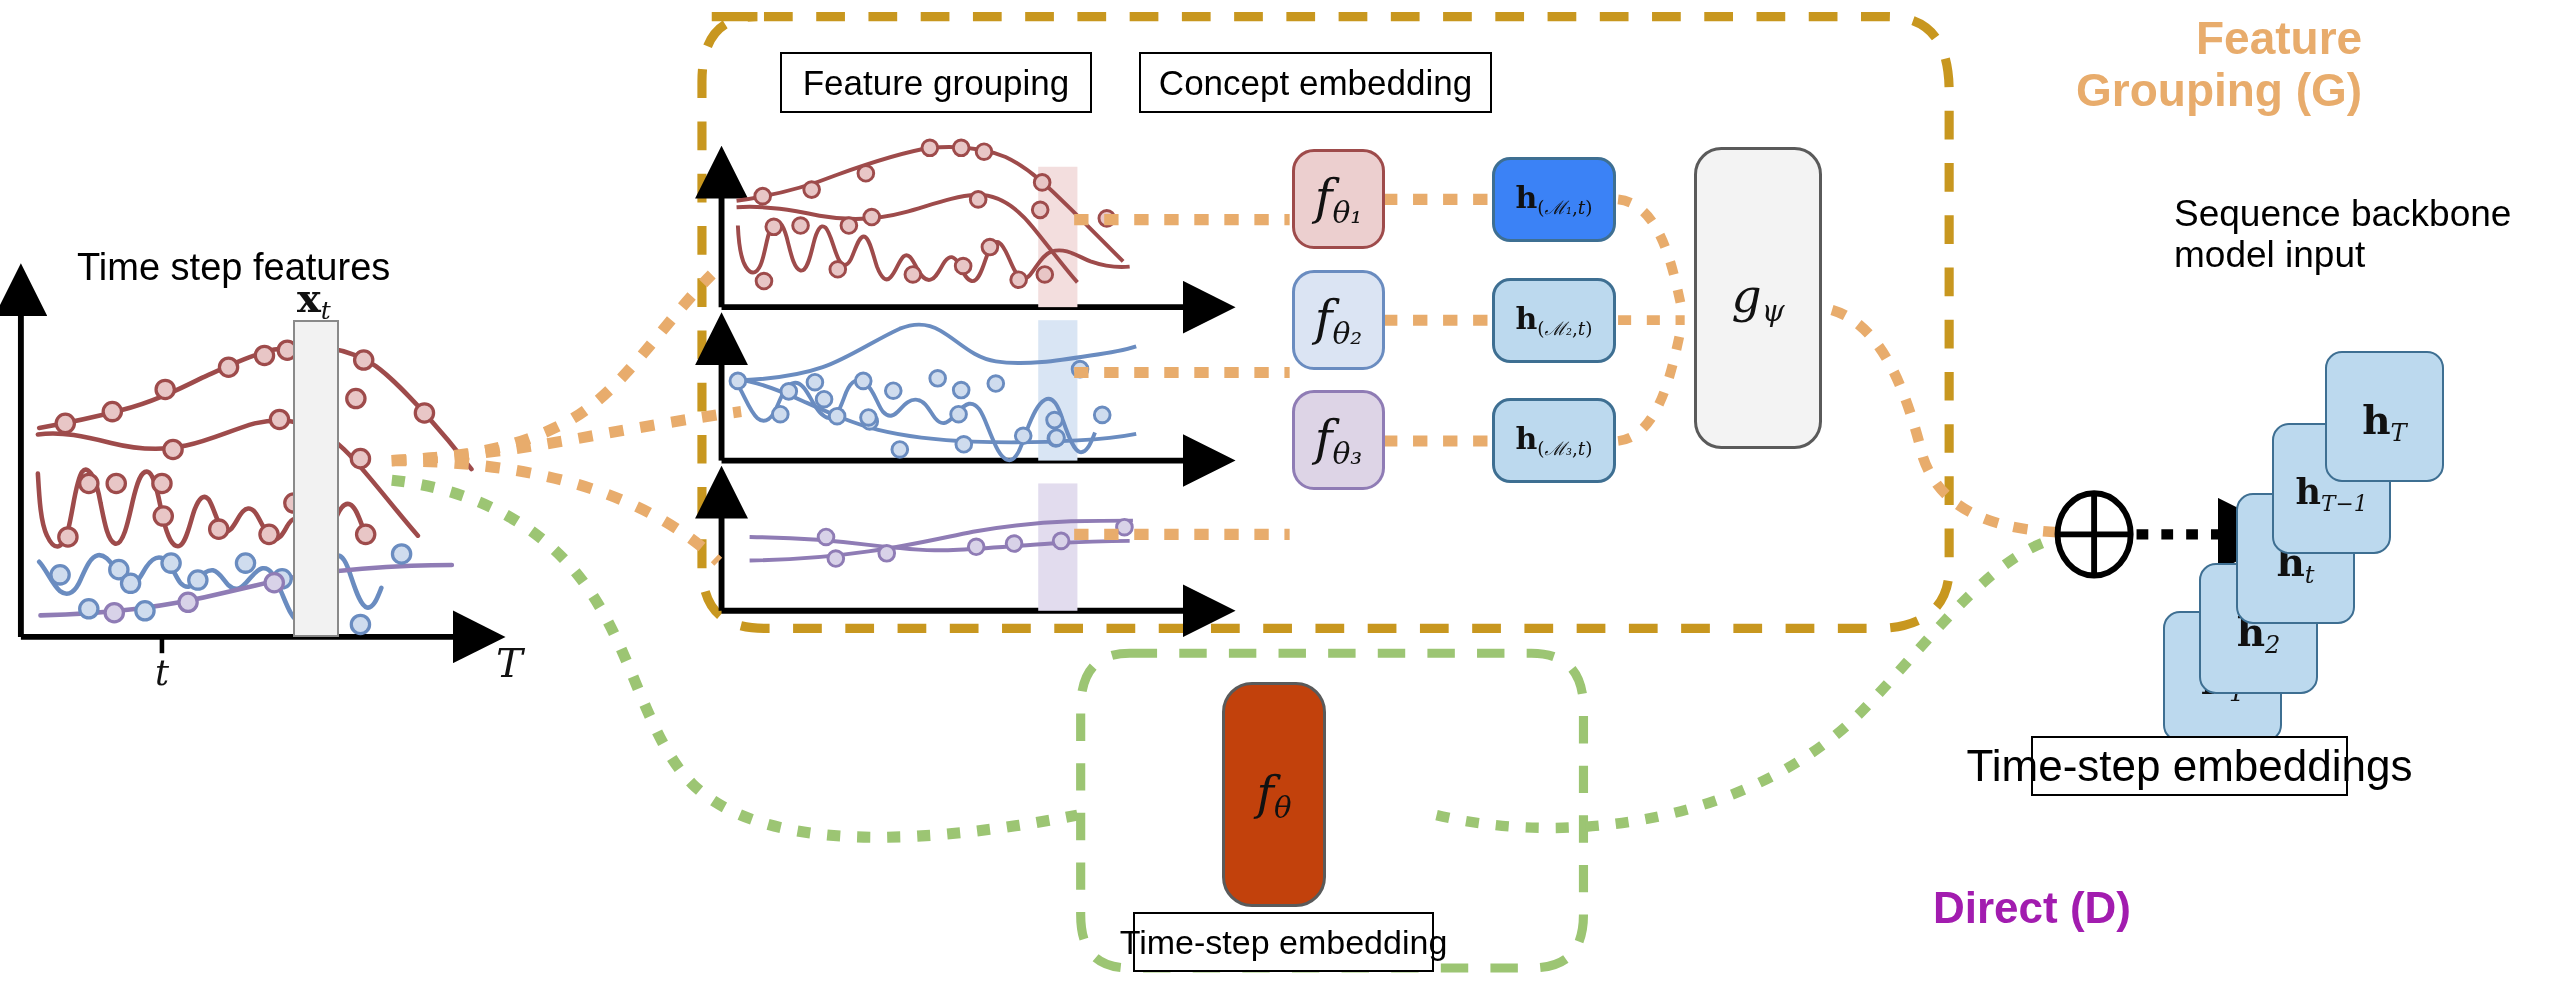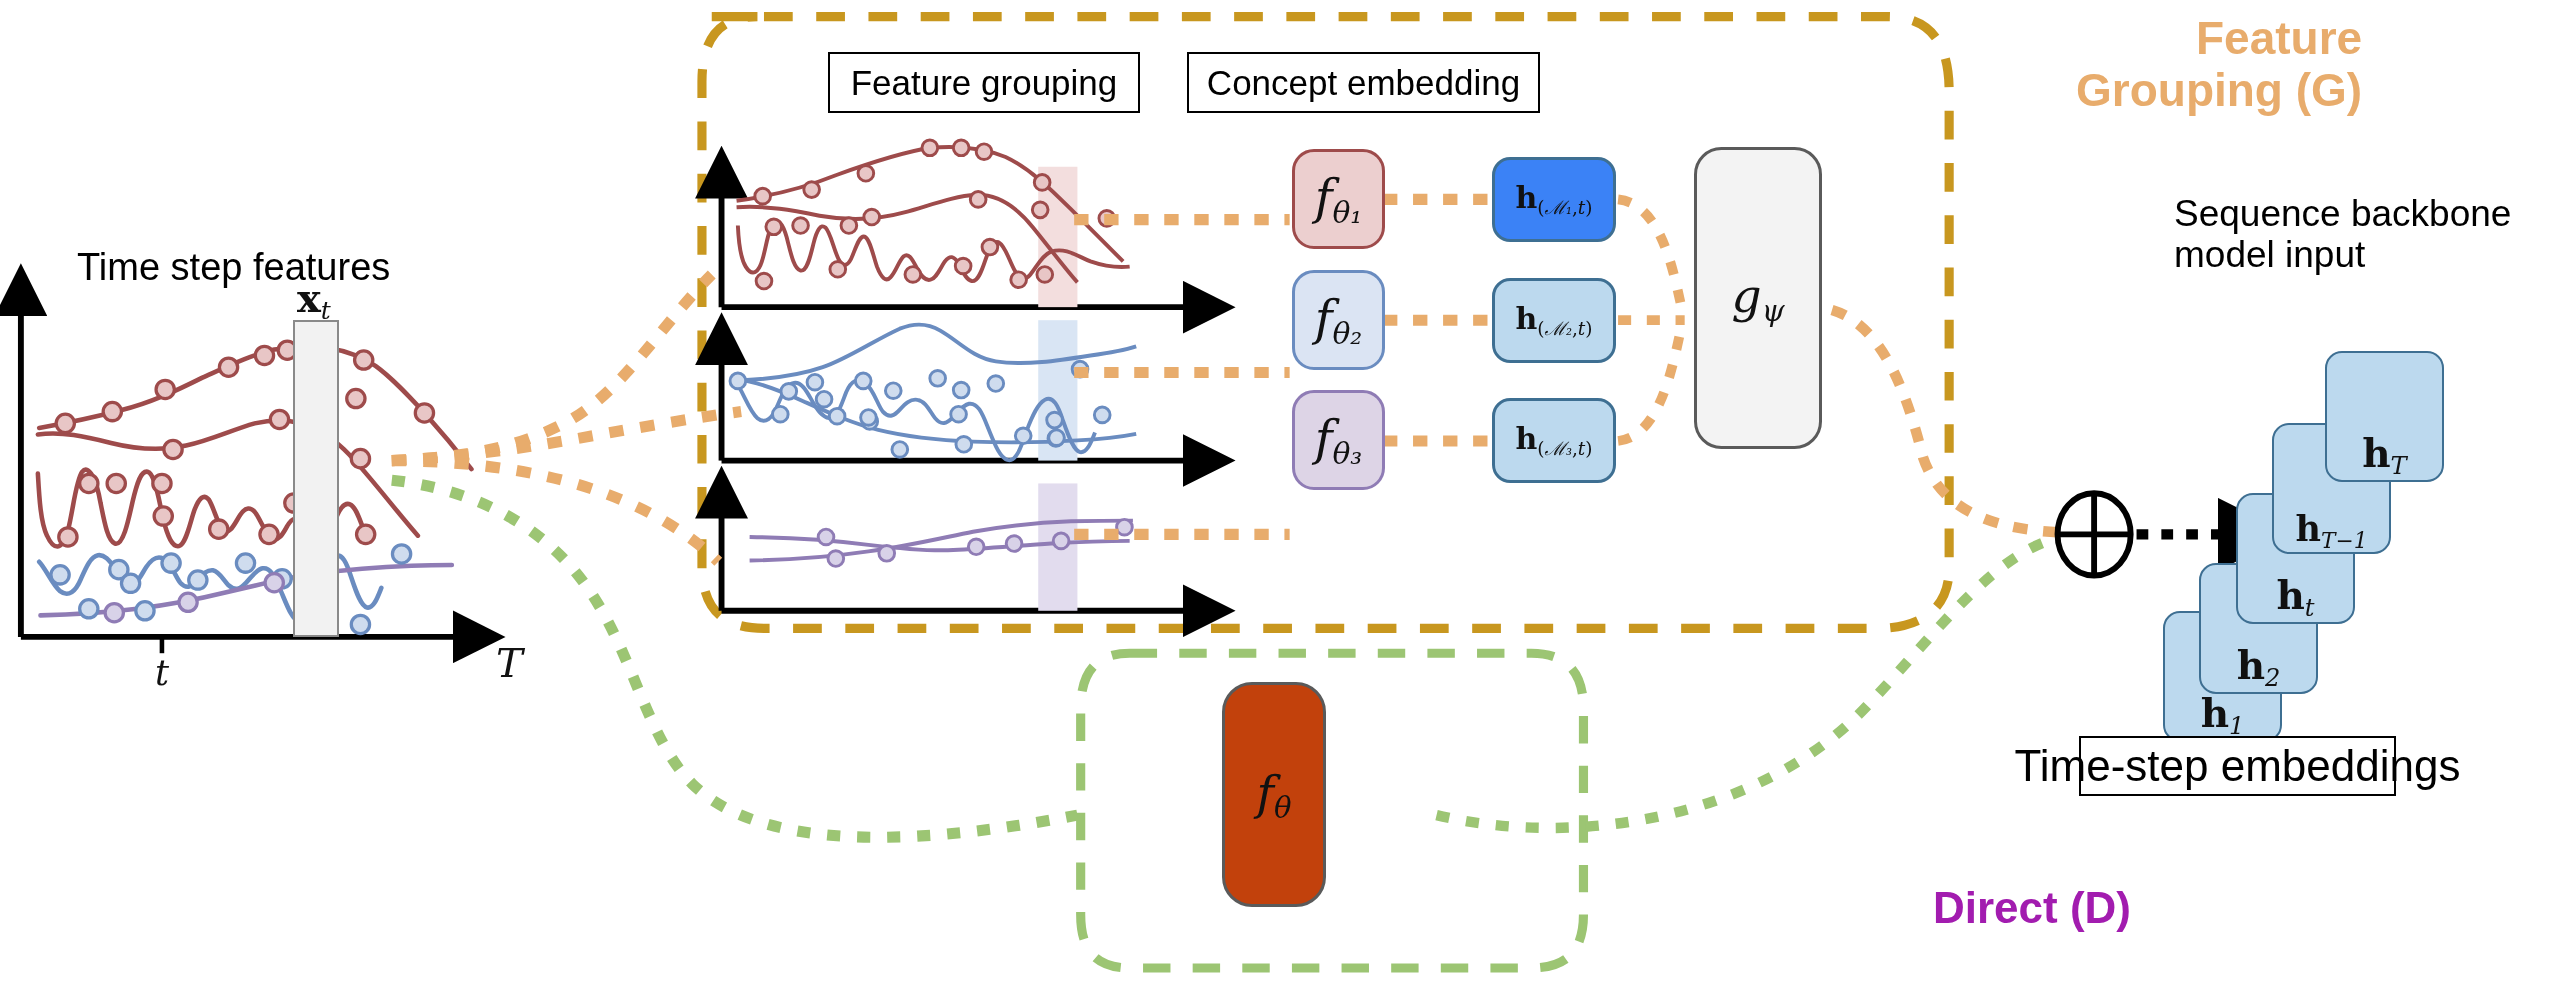--- a/index.html
+++ b/index.html
@@ -6,21 +6,21 @@
   body{width:2576px;height:993px;position:relative;overflow:hidden;
        font-family:"Liberation Sans", sans-serif;}
   .stage{position:absolute;left:0;top:0;width:2576px;height:993px;}
   svg.layer{position:absolute;left:0;top:0;width:2576px;height:993px;overflow:visible;}
 
   
   .caption-box{
     position:absolute;border:2.6px solid #000;background:#fff;
     display:flex;align-items:center;justify-content:center;
     font-family:"Liberation Sans", sans-serif;
-    color:#000;white-space:nowrap;line-height:1;margin-left:48px;
+    color:#000;white-space:nowrap;line-height:1;
   }
   
   .plain-label{
     position:absolute;color:#000;white-space:nowrap;
     font-family:"Liberation Sans", sans-serif;line-height:1.12;
     text-align:left;
   }
   .group-label{
     position:absolute;white-space:nowrap;font-weight:bold;
     font-family:"Liberation Sans", sans-serif;line-height:1.12;
@@ -40,21 +40,21 @@
     position:absolute;border-radius:22px;
     display:flex;align-items:center;justify-content:center;
     box-sizing:border-box;
   }
   .block .math{font-size:48px;}
 
   
   .hcard{
     position:absolute;border-radius:17px;box-sizing:border-box;
     background:#bcd9ee;border:2px solid #3e6f92;
-    display:flex;align-items:flex-end;justify-content:center;
+    display:flex;align-items:center;justify-content:center;
   }
   .hcard .math{font-size:39px;padding-top:10.4px;}
 
   
   .band{position:absolute;box-sizing:border-box;}
 </style>
 </head>
 <body>
 
 <div class="stage">
@@ -410,20 +410,21 @@
   <div class="block" style="left:1694px; top:147px; width:128px; height:302px;
               background:#f3f3f3; border:3.3px solid #5a5a5a; border-radius:27.4px;">
     <span class="math" style="font-size:47px;">g<span class="sub">ψ</span></span>
   </div>
 
   <div class="block" style="left:1222px; top:682px; width:104px; height:225px;
               background:#c2410c; border:3.3px solid #5a5a5a; border-radius:30px;">
     <span class="math" style="font-size:47px;">f<span class="sub">θ</span></span>
   </div>
 
+  <div class="caption-box" style="left:1133px; top:912px; width:297px; height:56px; font-size:34px;">Time-step embedding</div>
 
   <div class="group-label" style="left:1933px; top:883px; font-size:44px; color:#a21caf;">Direct (D)</div>
 
   <div class="plain-label" style="left:2174px; top:193px; font-size:37px;">
     <div>Sequence backbone</div>
     <div>model input</div>
   </div>
 
   <div class="hcard" style="left:2163px; top:611px; width:119px; height:131px; z-index:1;">
     <span class="math"><b>h</b><span class="sub">1</span></span>

